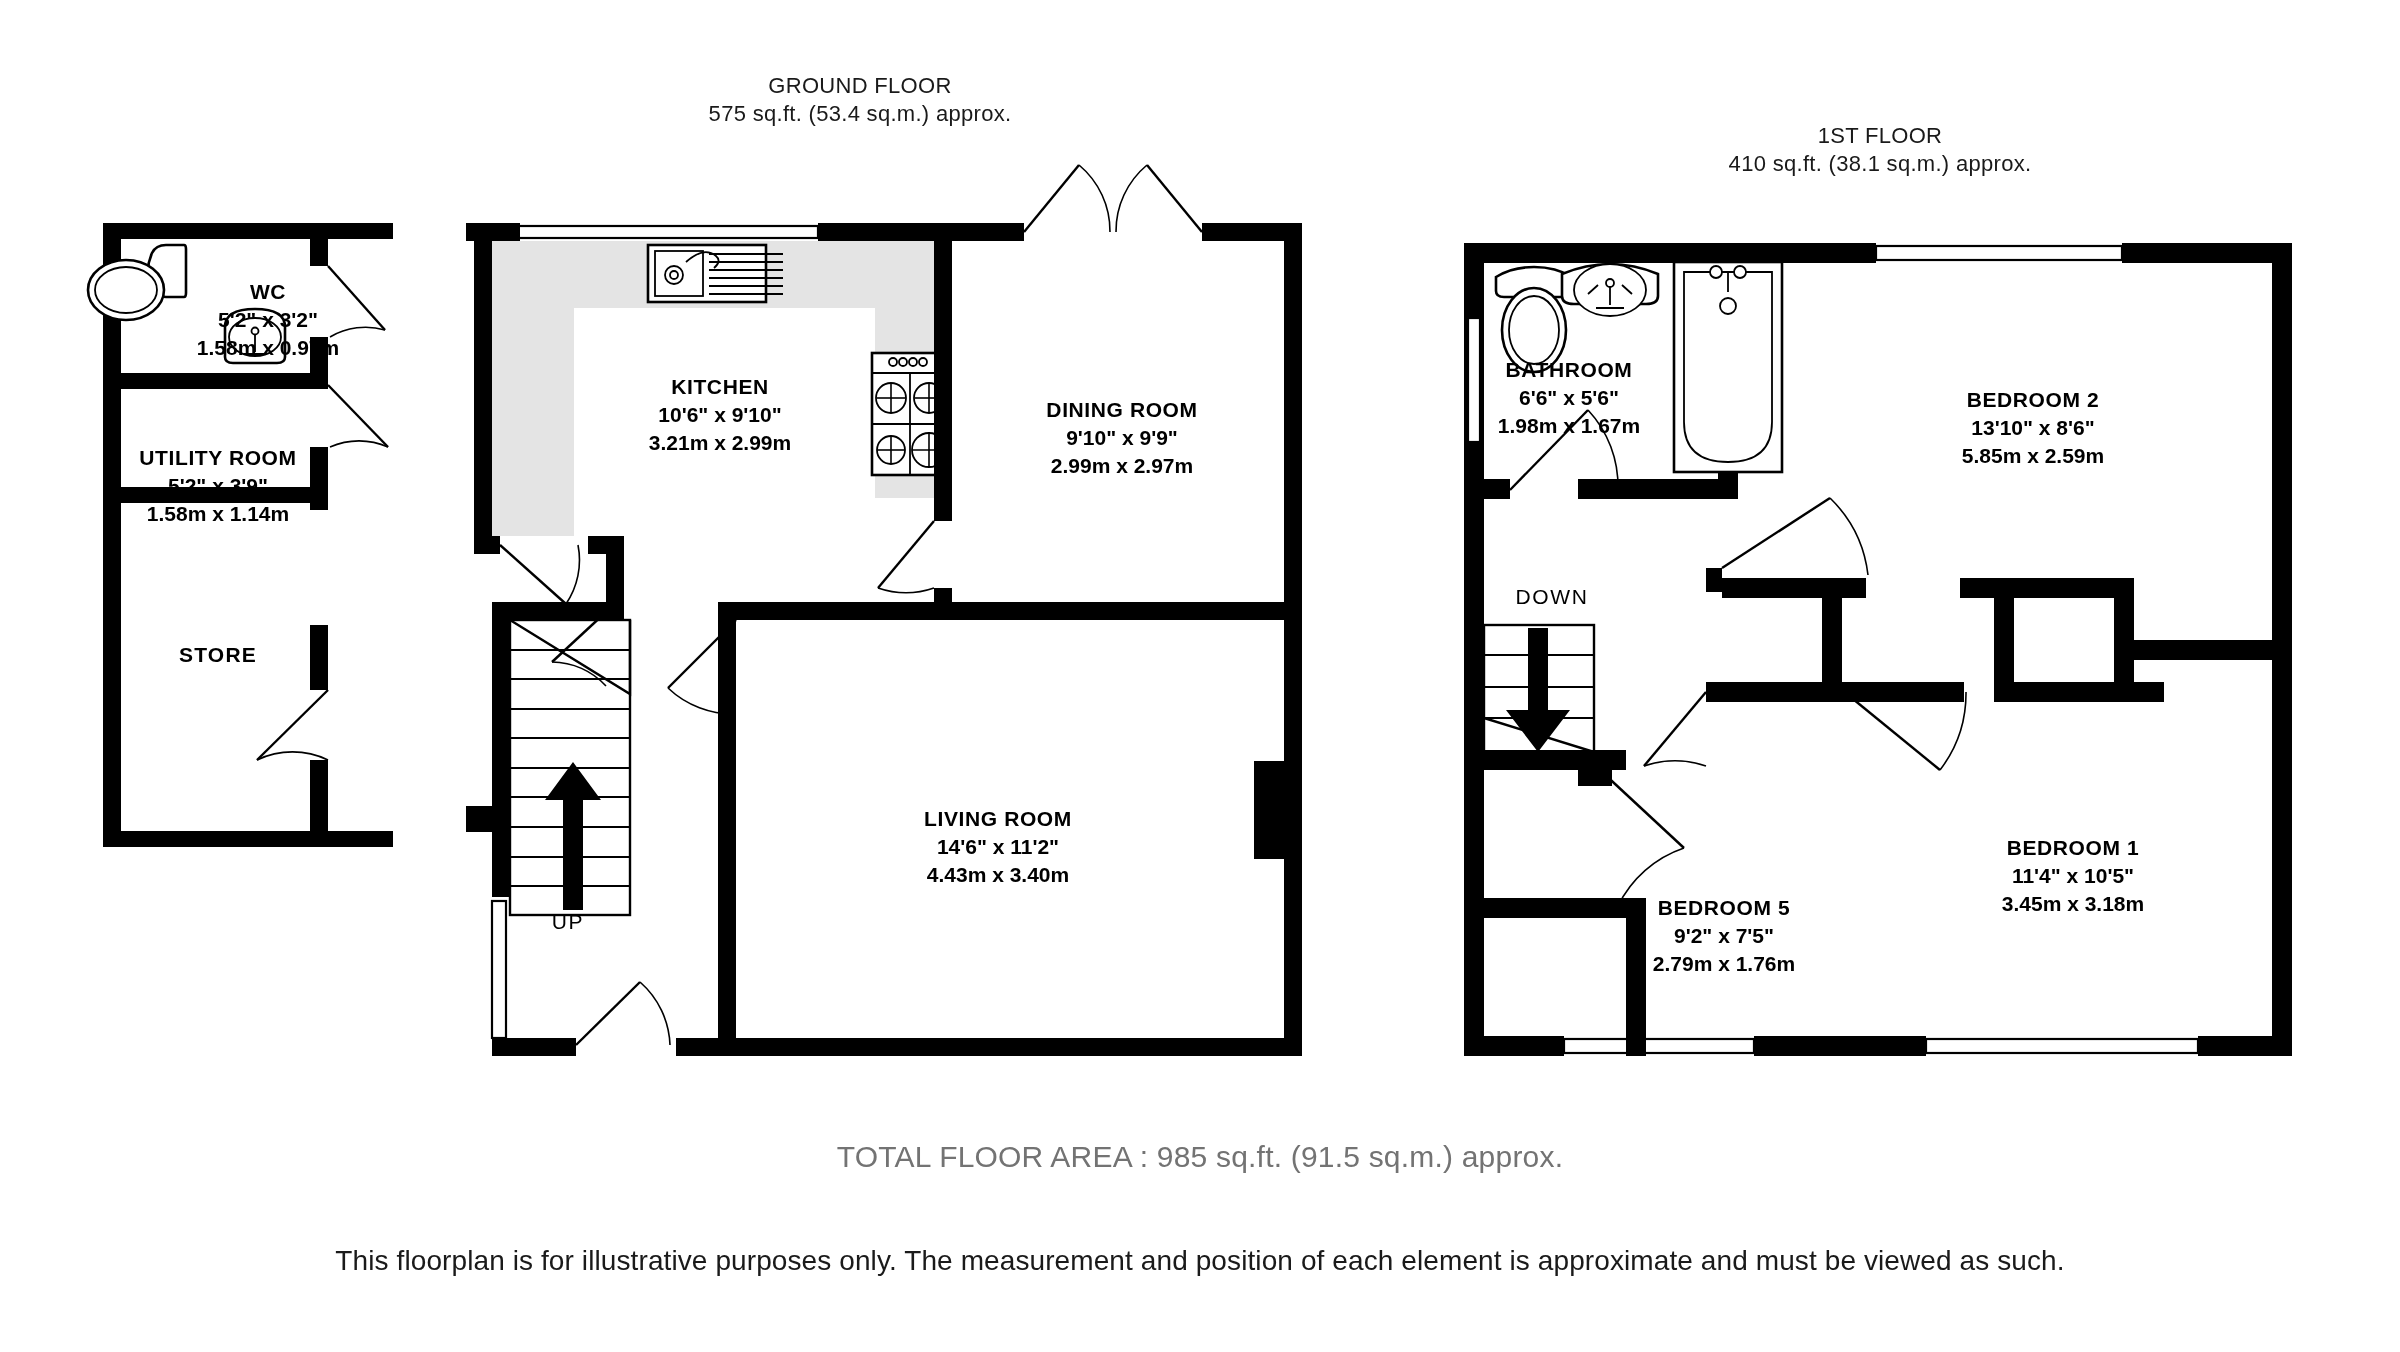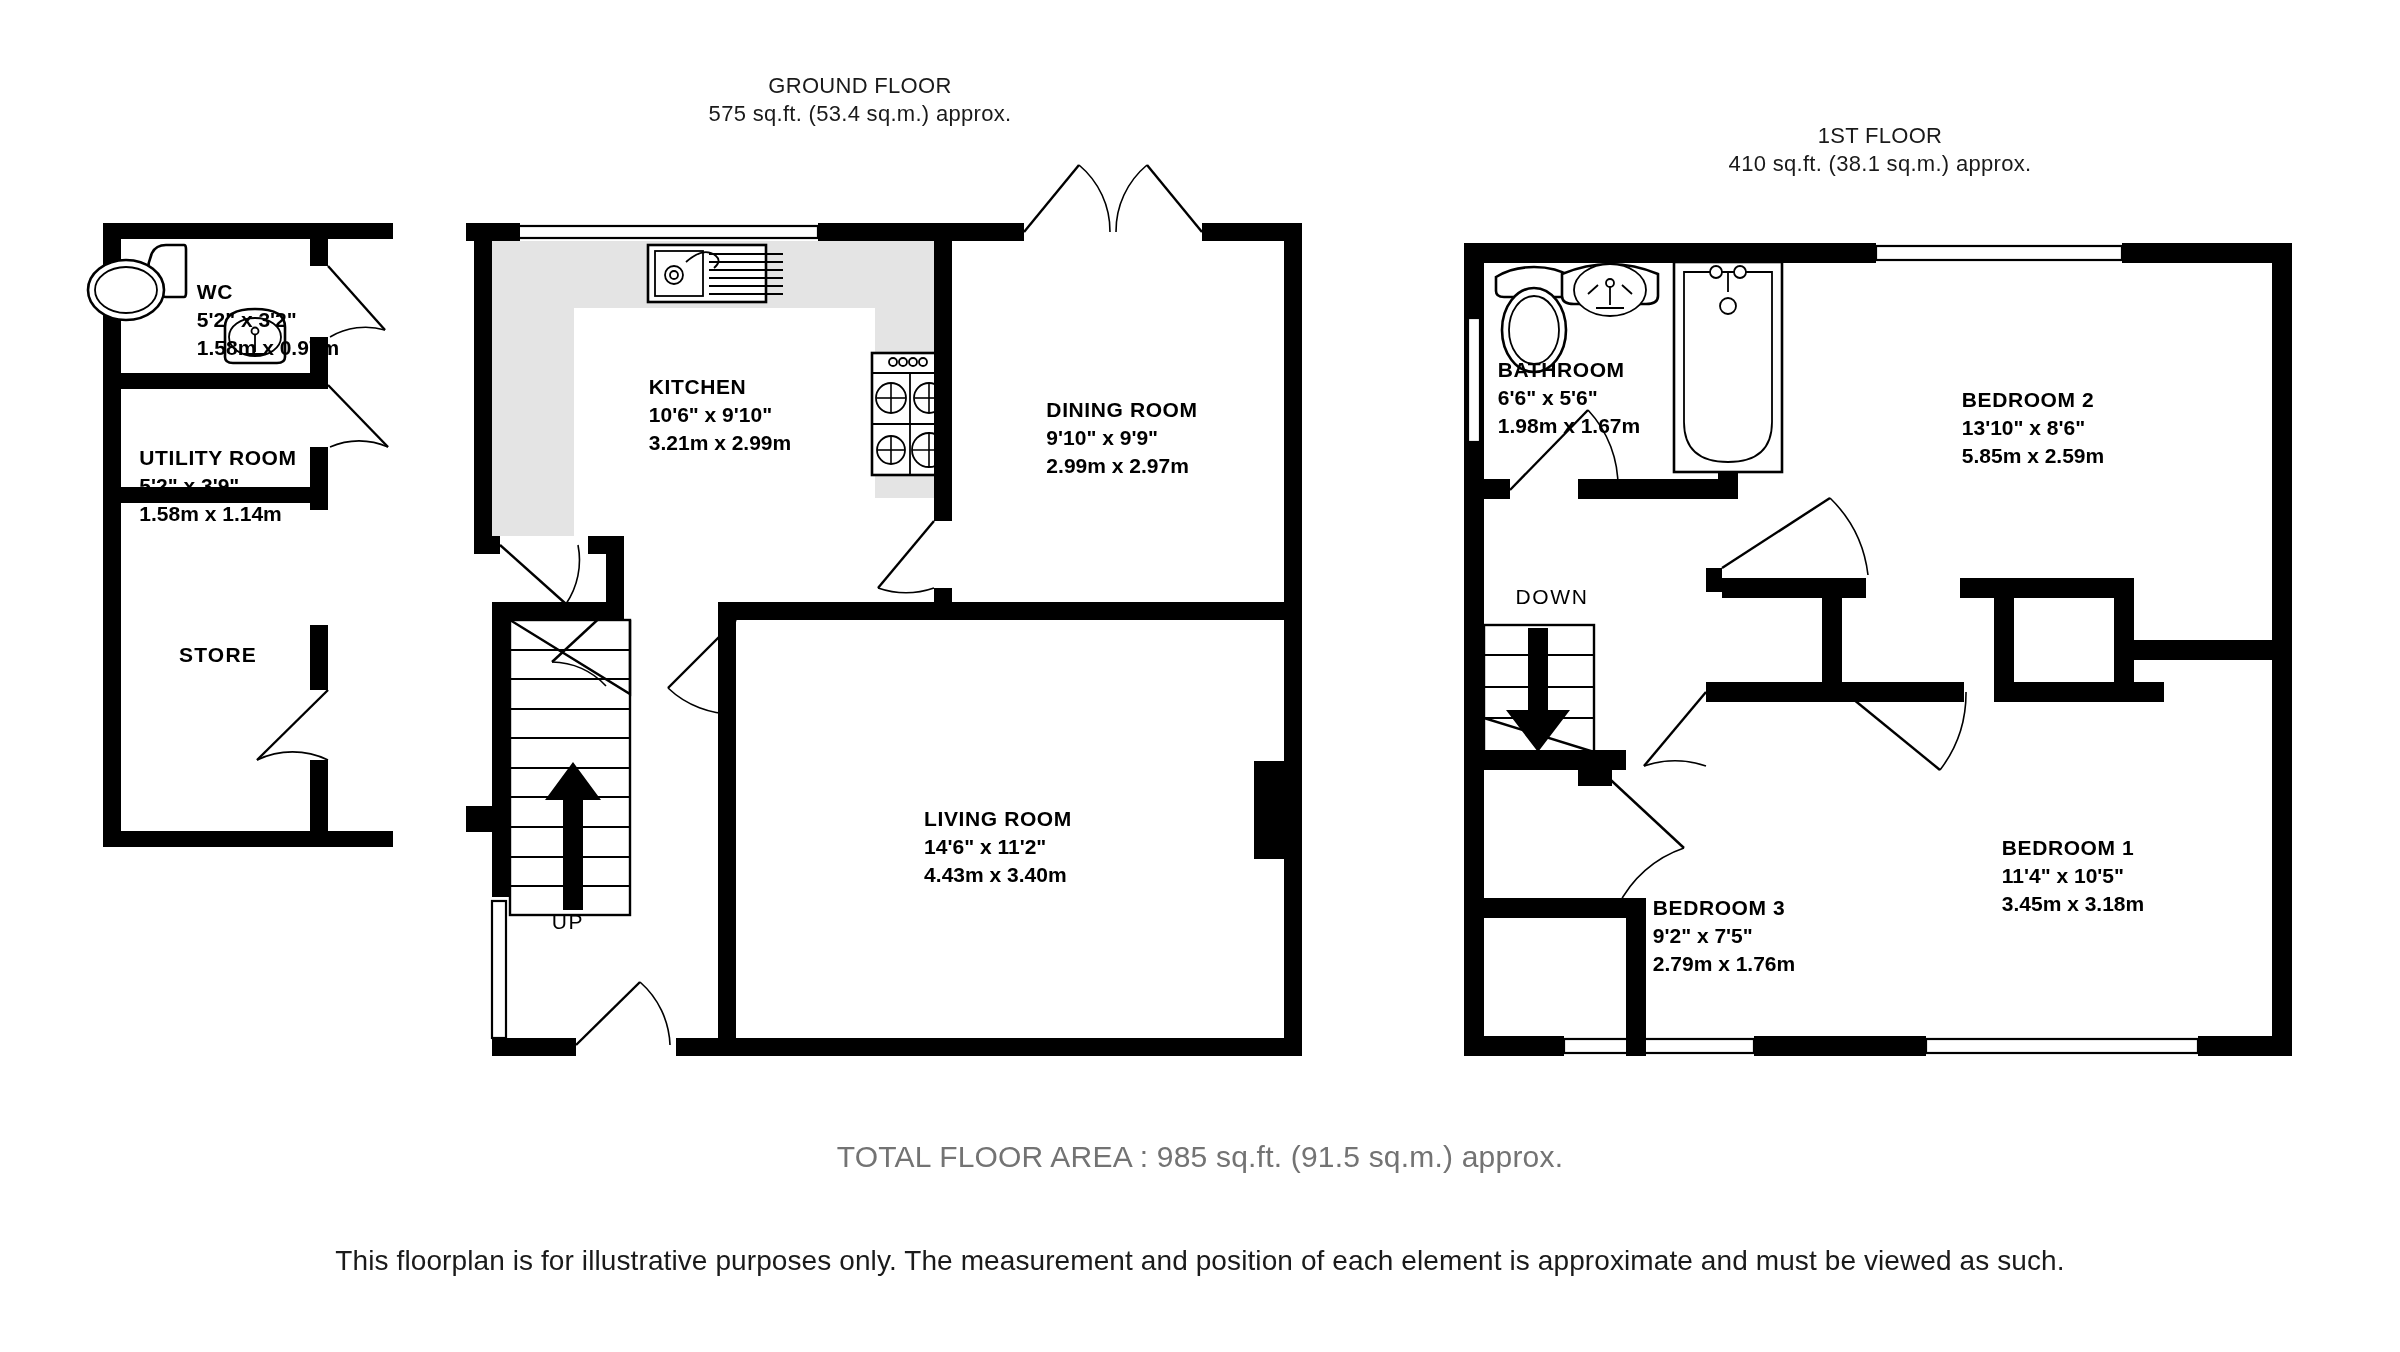--- a/index.html
+++ b/index.html
@@ -44,20 +44,21 @@
     top:1245px;
     text-align:center;
     font-size:28px;
     color:#1a1a1a;
     letter-spacing:0.1px;
   }
 
   
   .room-label{
     position:absolute;
+    text-align:center;
     font-weight:bold;
     font-size:21px;
     line-height:1.33;
     white-space:nowrap;
     color:#000;
     transform:translateX(-50%);
   }
   .room-label .rl-name{display:block;letter-spacing:0.6px;}
   .room-label .rl-imp{display:block;}
   .room-label .rl-met{display:block;}
@@ -409,21 +410,21 @@
     <span class="rl-met">5.85m  x 2.59m</span>
   </div>
 
   <div class="room-label" style="left:2073px; top:834px;">
     <span class="rl-name">BEDROOM 1</span>
     <span class="rl-imp">11'4"  x 10'5"</span>
     <span class="rl-met">3.45m  x 3.18m</span>
   </div>
 
   <div class="room-label" style="left:1724px; top:894px;">
-    <span class="rl-name">BEDROOM 3</span>
+    <span class="rl-name">BEDROOM 5</span>
     <span class="rl-imp">9'2"  x 7'5"</span>
     <span class="rl-met">2.79m  x 1.76m</span>
   </div>
 
   <div class="plain-label" style="left:1552px; top:585px;">
     <span>DOWN</span>
   </div>
 
   <div id="total-area">
     <span>TOTAL FLOOR AREA : 985 sq.ft. (91.5 sq.m.) approx.</span>

